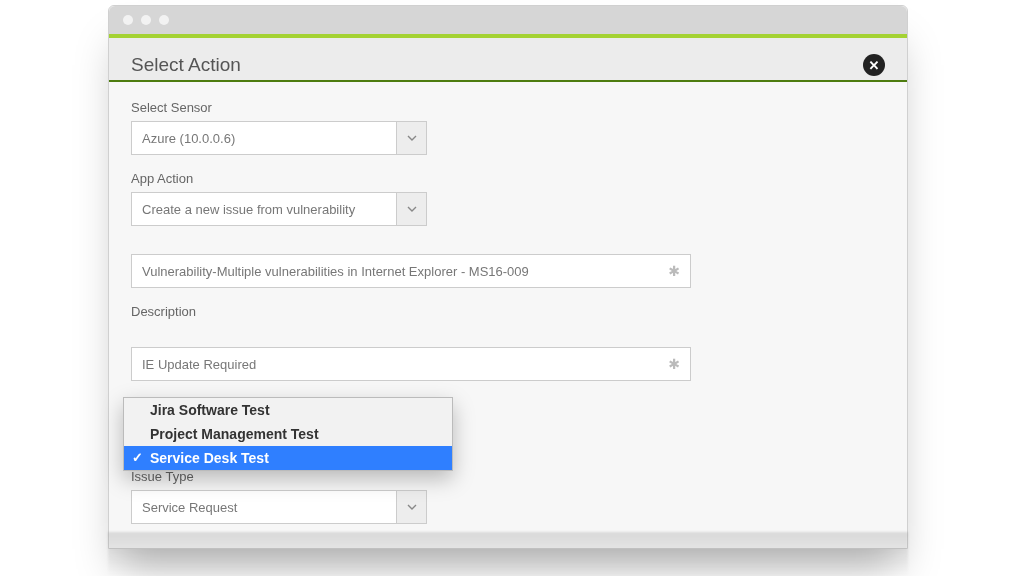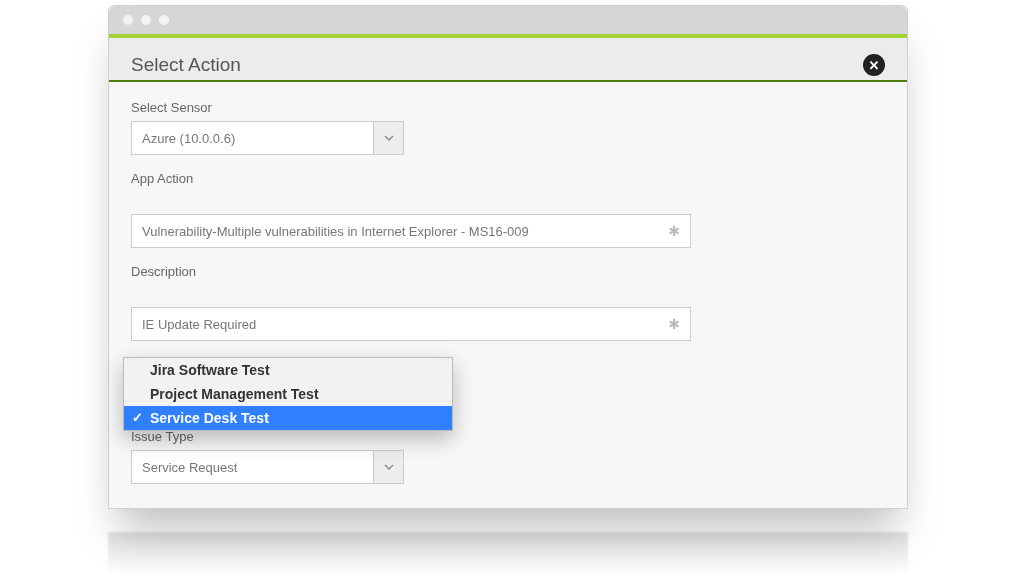--- a/index.html
+++ b/index.html
@@ -81,21 +81,21 @@
   .select-box, .text-box {
     display: flex;
     align-items: center;
     height: 34px;
     background: #fff;
     border: 1px solid #ccc;
     font-size: 13px;
     color: #777;
   }
   .select-box {
-    width: 273px;
+    width: 296px;
   }
   .select-box .val {
     flex: 1;
     padding: 0 10px;
   }
   .select-box .caret {
     width: 30px;
     height: 100%;
     background: #ededed;
     border-left: 1px solid #ccc;
@@ -183,20 +183,28 @@
         <div class="caret">
           <svg viewBox="0 0 10 10">
               <path d="M1 3 L5 7 L9 3" fill="none" stroke="#888" stroke-width="1.4"></path>
             </svg>
         </div>
       </div>
     </div>
 
     <div class="field">
       <label class="field-label">App Action</label>
+      <div class="select-box">
+        <div class="val">Create a new issue from vulnerability</div>
+        <div class="caret">
+          <svg viewBox="0 0 10 10">
+              <path d="M1 3 L5 7 L9 3" fill="none" stroke="#888" stroke-width="1.4"></path>
+            </svg>
+        </div>
+      </div>
     </div>
 
     <div class="field">
       <div class="text-box">
         <span>Vulnerability-Multiple vulnerabilities in Internet Explorer - MS16-009</span>
         <span class="asterisk">✱</span>
       </div>
     </div>
 
     <div class="field">

